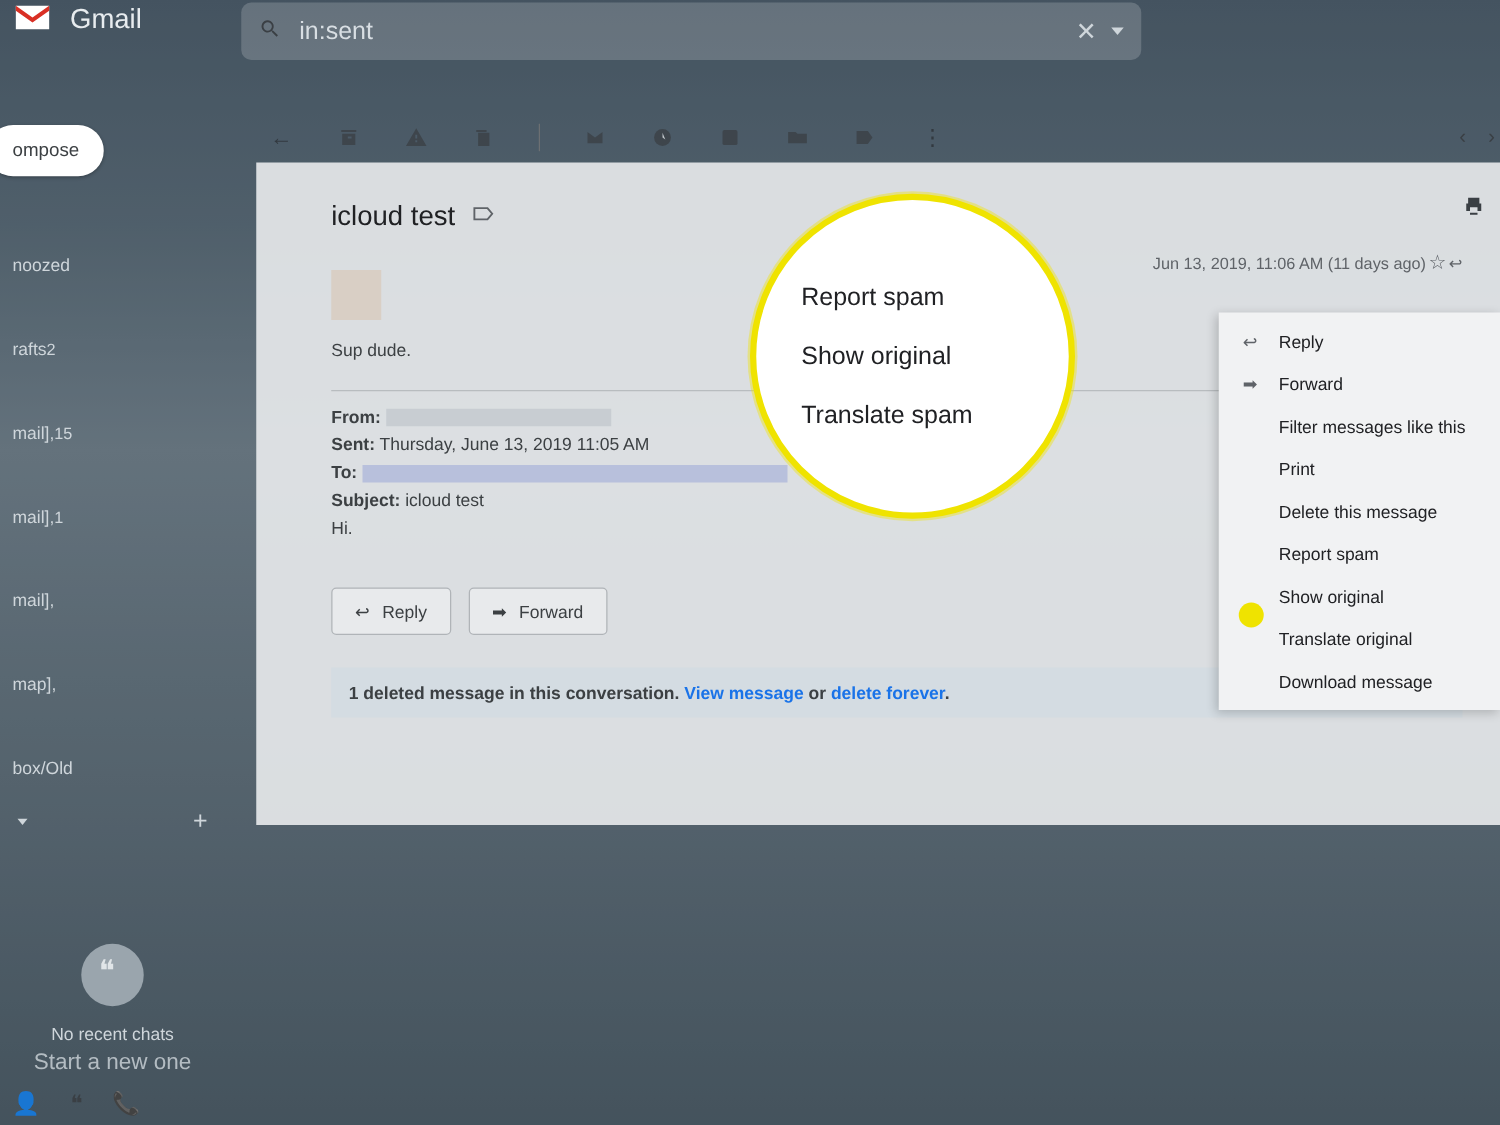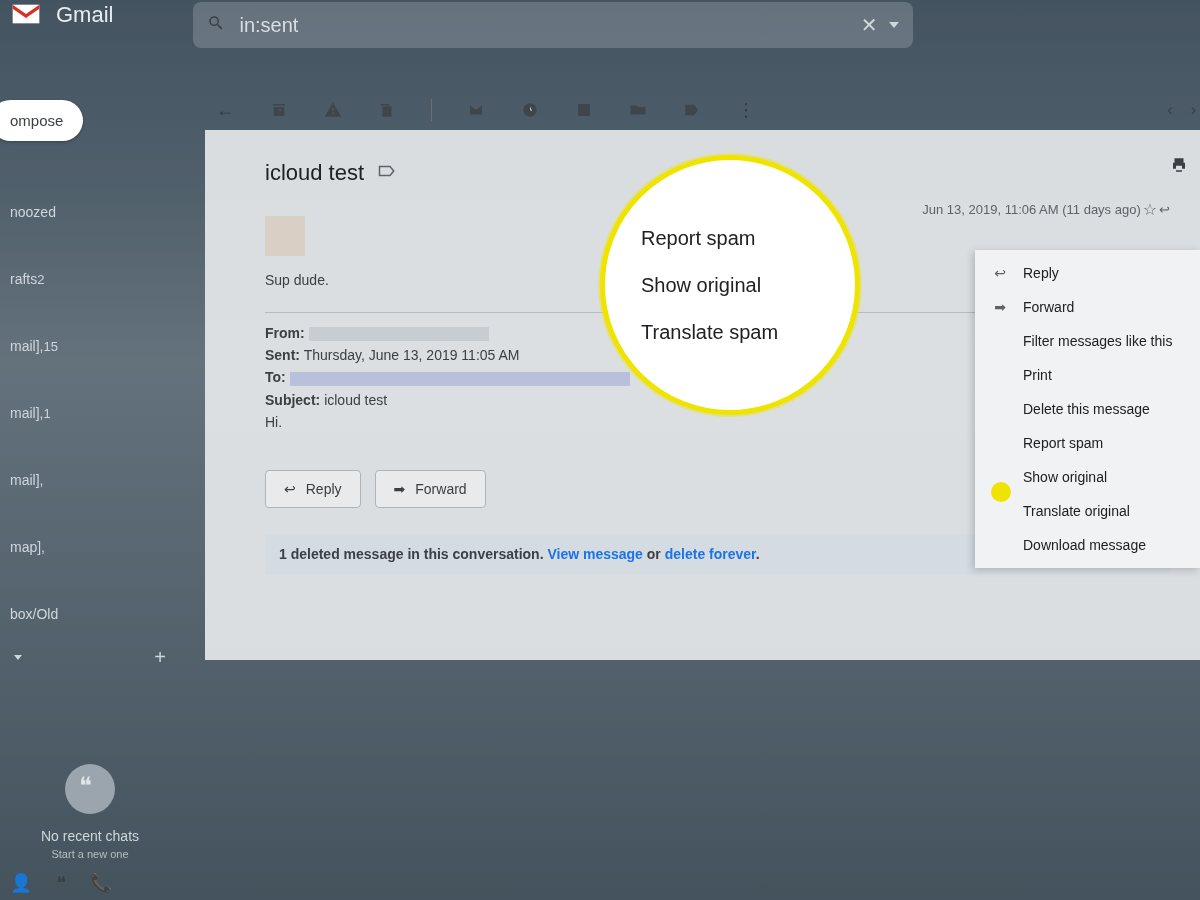--- a/index.html
+++ b/index.html
@@ -22,21 +22,21 @@
 .nav-item.active { background:rgba(255,255,255,0.85); color:#202124; font-weight:bold; }
 .nav-item .count { font-size:13px; }
 .label-ctrl { display:flex; align-items:center; justify-content:space-between; padding:10px 14px; margin-top:6px; }
 .label-ctrl .caret { width:0;height:0;border-left:4px solid transparent;border-right:4px solid transparent;border-top:5px solid #cfd6db; }
 .label-ctrl .plus { color:#cfd6db; font-size:20px; font-weight:300; }
 
 .hangouts { position:absolute; left:0; bottom:40px; width:180px; text-align:center; color:#cfd6db; }
 .hbubble { width:50px; height:50px; background:#9aa5ad; border-radius:50%; margin:0 auto 14px; position:relative; }
 .hbubble::after { content:"❝"; position:absolute; top:8px; left:14px; font-size:24px; color:#e0e5e8; }
 .hangouts .l1 { font-size:14px; margin-bottom:4px; }
-.hangouts .l2 { font-size:11px; opacity:0.8; }
+.hangouts .l2 { font-size:18px; opacity:0.8; }
 .footicons { position:absolute; left:10px; bottom:6px; display:flex; gap:24px; color:#3a3f44; }
 .footicons span { font-size:18px; }
 
 .toolbar { position:absolute; left:205px; top:90px; right:0; height:40px; display:flex; align-items:center; gap:34px; color:#2a2e33; padding-left:10px; }
 .toolbar .ico { width:20px; height:20px; display:flex; align-items:center; justify-content:center; font-size:18px; opacity:0.75; }
 .tool-right { position:absolute; right:4px; display:flex; gap:18px; align-items:center; color:#3a3f44; }
 
 .msgpanel { position:absolute; left:205px; top:130px; right:0; bottom:240px; background:rgba(230,232,234,0.92); padding:30px 30px 20px 60px; }
 .subjrow { display:flex; align-items:center; gap:14px; margin-bottom:30px; }
 .subj { font-size:22px; color:#202124; }

